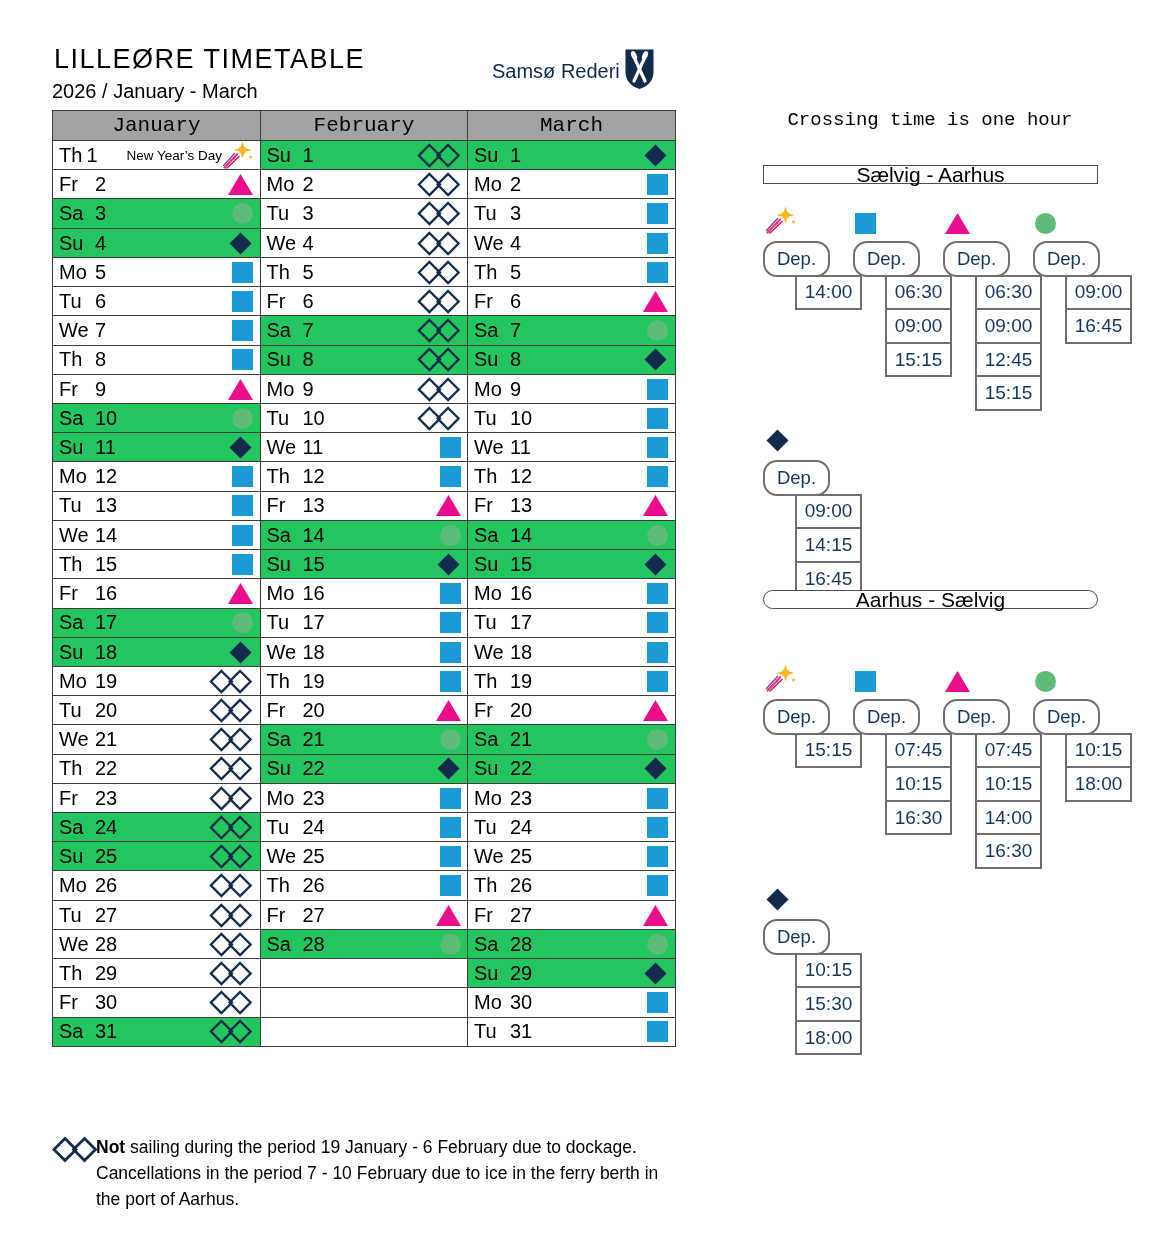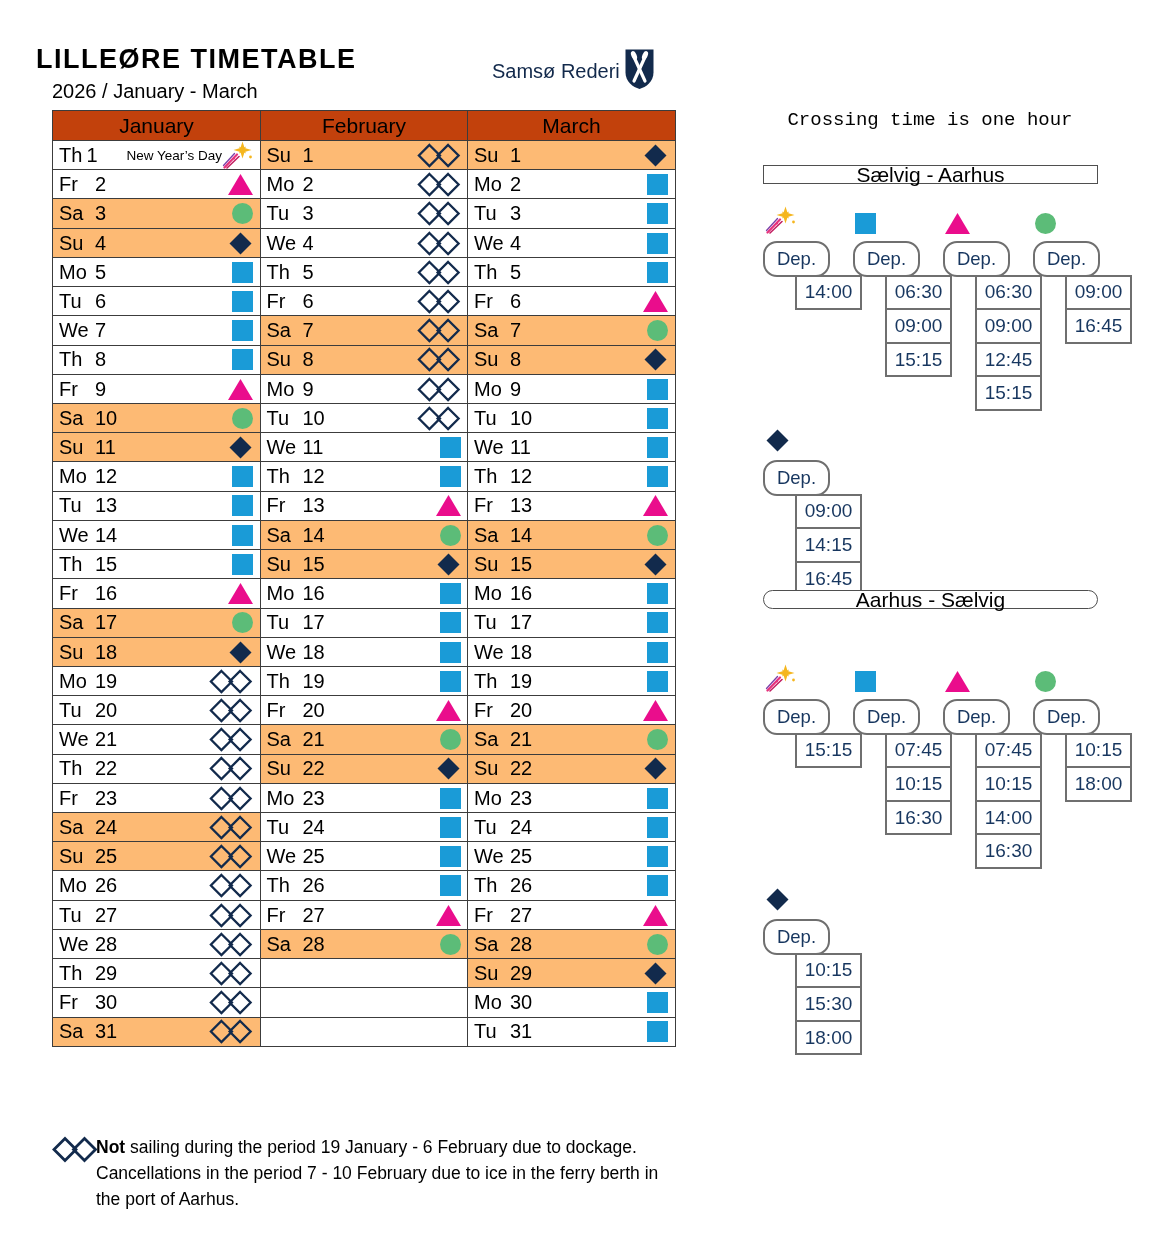--- a/index.html
+++ b/index.html
@@ -2,38 +2,38 @@
 <html><head>
 <meta charset="utf-8">
 <style>
   html,body { margin:0; padding:0; }
   body {
     position:relative; width:1152px; height:1240px; background:#fff;
     font-family:"Liberation Sans", sans-serif; color:#000;
     overflow:hidden;
   }
   
-  .title { position:absolute; left:36px; top:44px; font-size:27px; font-weight:700; letter-spacing:1.5px; }
+  .title { position:absolute; left:54px; top:44px; font-size:27px; font-weight:400; letter-spacing:1.5px; }
   .subtitle { position:absolute; left:52px; top:80px; font-size:20px; }
   .logo { position:absolute; left:492px; top:48px; display:flex; align-items:center; }
   .logo-text { font-size:20px; color:#12294B; margin-right:4px; }
 
   
   .cal { position:absolute; left:52px; top:110px; display:flex; }
   .mcol { display:flex; flex-direction:column; width:209px; }
   .mcol + .mcol { margin-left:-1.5px; }
   .mhead {
     box-sizing:border-box; height:31.5px; border:1.5px solid #3c3c3c;
-    display:flex; align-items:center; justify-content:center; font-size:21px; background:#c2410c;
+    display:flex; align-items:center; justify-content:center; font-size:21px; background:#a3a3a3;font-family:Liberation Mono, monospace;
   }
   .cell {
     box-sizing:border-box; height:30.72px; margin-top:-1.5px; border:1.5px solid #3c3c3c;
     display:flex; align-items:center; padding:0 7px 0 6px; font-size:20px; background:#fff;
   }
-  .cell.weekend { background:#fdba74; }
+  .cell.weekend { background:#22c55e; }
   .dow { width:36px; }
   .num { width:26px; }
   .note { font-size:13.5px; margin-left:20px; white-space:nowrap; }
   .cellsym { margin-left:auto; display:flex; align-items:center; }
   .sym-square { width:21px; height:21px; background:#1A9BD7; display:inline-block; }
   .sym-circle { width:21px; height:21px; border-radius:50%; background:#5CBC78; display:inline-block; }
 
   
   .crossing-note { position:absolute; left:740px; top:109px; width:380px; text-align:center; font-size:19px;font-family:Liberation Mono, monospace; }
   .dirhead {

